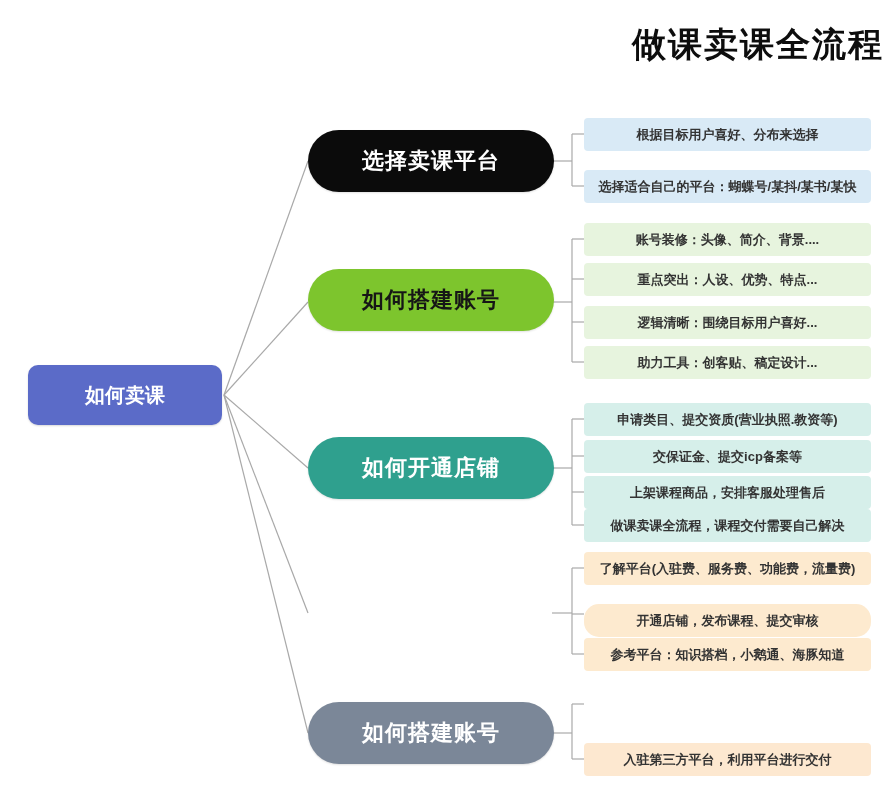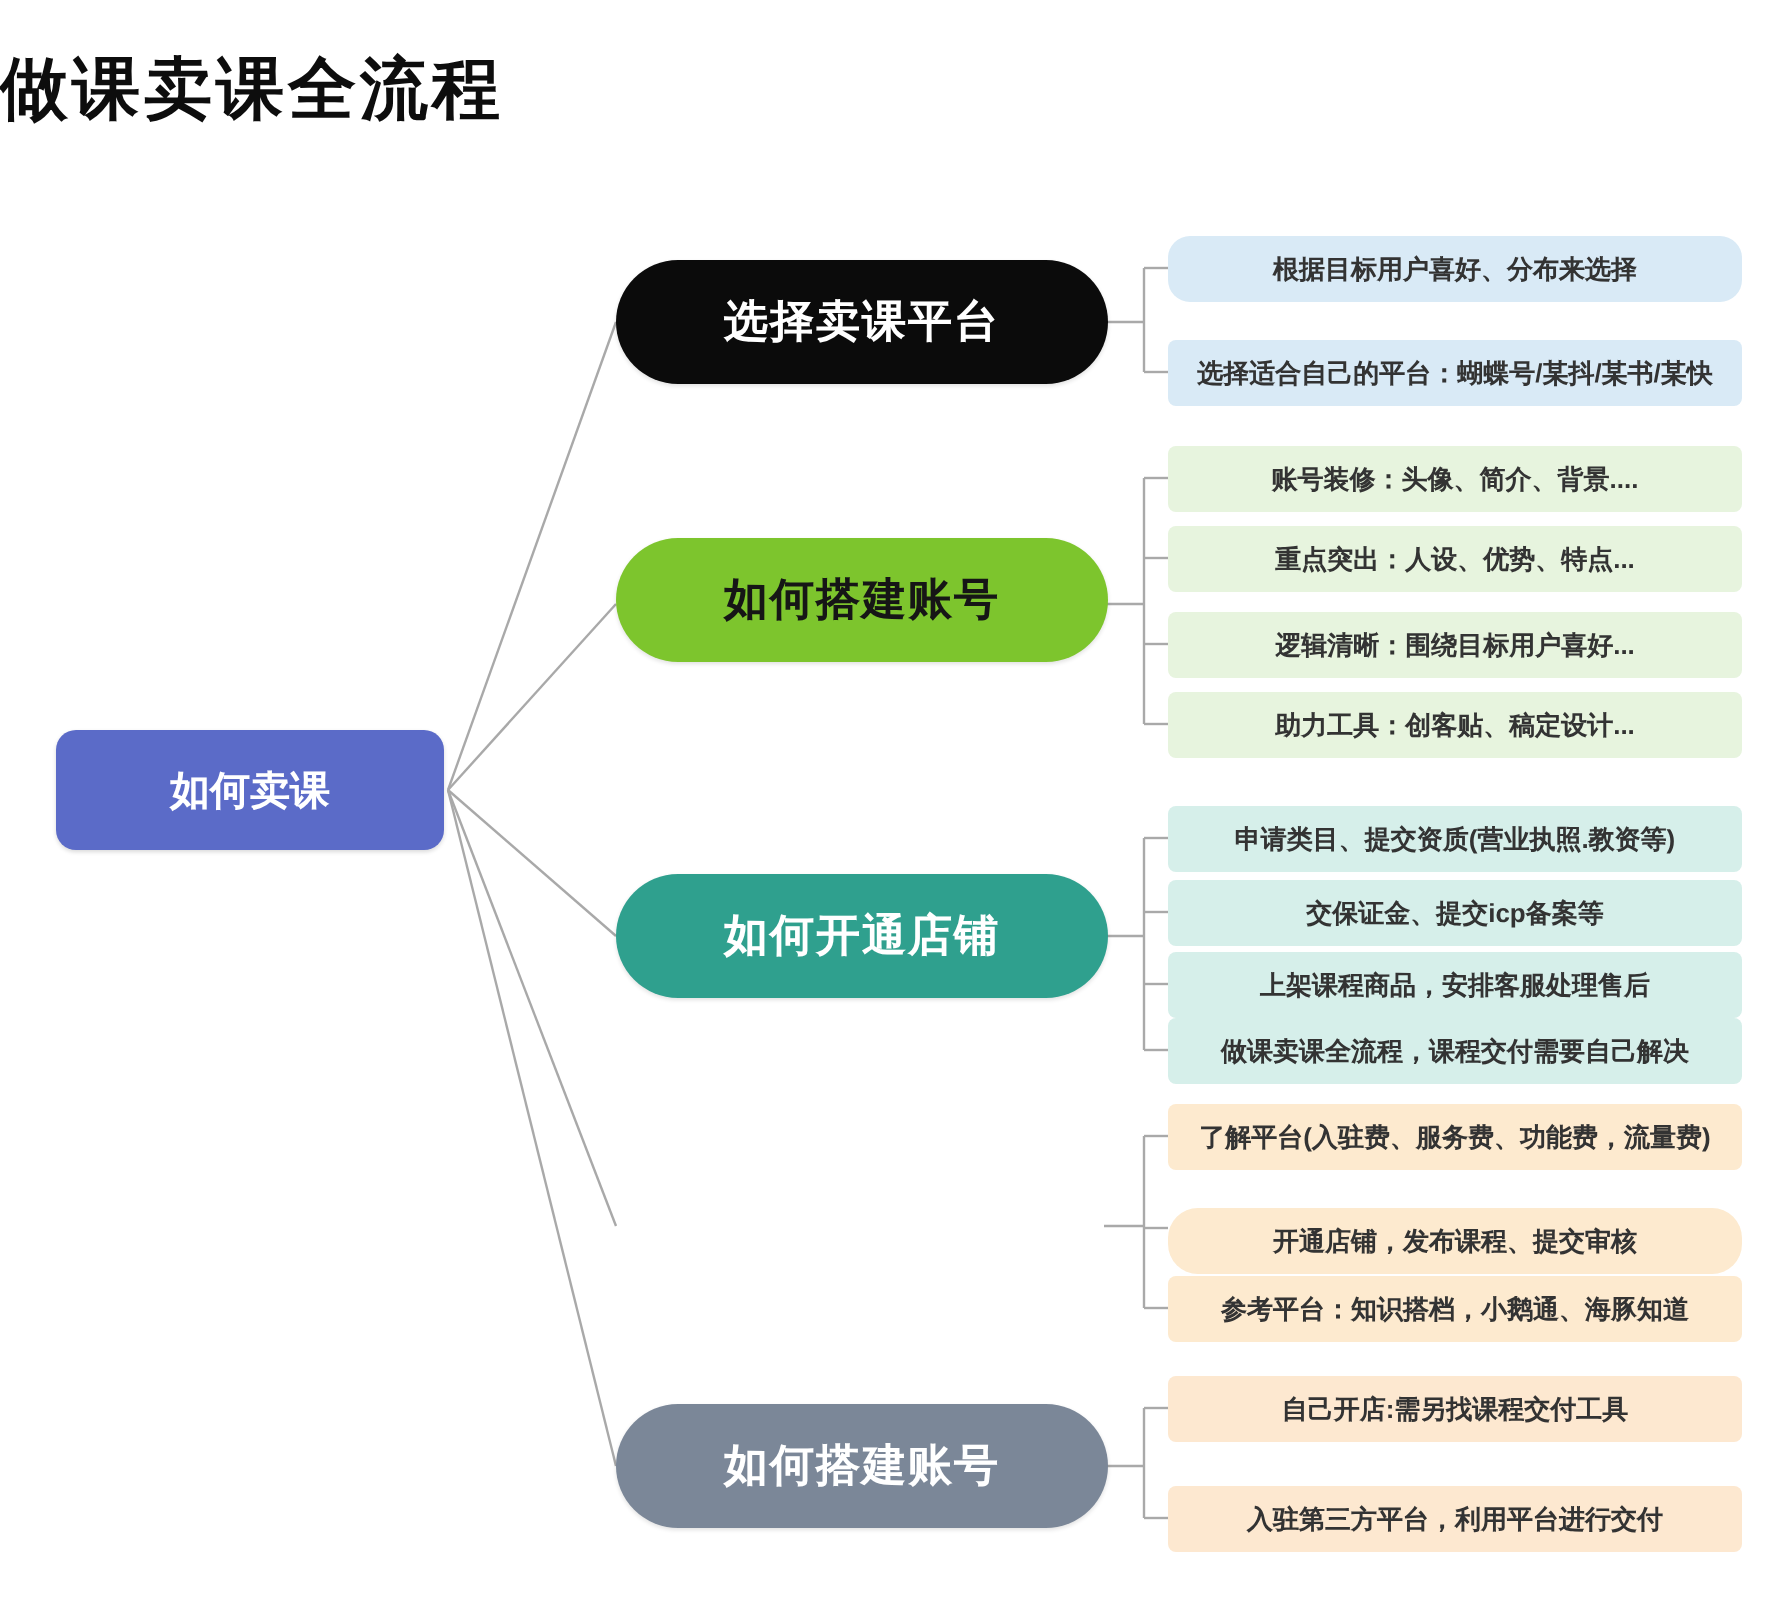--- a/index.html
+++ b/index.html
@@ -10,21 +10,21 @@
     height: 800px;
     background: #ffffff;
     overflow: hidden;
     margin: 0 auto;
   }
   .title {
     position: absolute;
     top: 22px;
     left: 0;
     width: 100%;
-    text-align: left;
+    text-align: right;
     font-size: 34px;
     font-weight: bold;
     color: #0d0d0d;
     letter-spacing: 2px;
     margin: 0;
   }
   .connectors {
     position: absolute;
     left: 0; top: 0;
     width: 884px; height: 800px;
@@ -112,33 +112,32 @@
 
   <div class="pill" style="top: 130px; background: rgb(11, 11, 11); color: rgb(255, 255, 255);">选择卖课平台</div>
 
   <div class="pill" style="top: 269px; background: rgb(125, 197, 45); color: rgb(22, 22, 22);">如何搭建账号</div>
 
   <div class="pill" style="top: 437px; background: rgb(47, 160, 142); color: rgb(255, 255, 255);">如何开通店铺</div>
 
 
   <div class="pill" style="top: 702px; background: rgb(123, 135, 152); color: rgb(255, 255, 255);">如何搭建账号</div>
 
-  <div class="leaf" style="top: 118px; background: rgb(217, 234, 246); border-radius: 11px;">根据目标用户喜好、分布来选择</div>
+  <div class="leaf" style="top: 118px; background: rgb(217, 234, 246);">根据目标用户喜好、分布来选择</div>
   <div class="leaf" style="top: 170px; background: rgb(217, 234, 246);">选择适合自己的平台：蝴蝶号/某抖/某书/某快</div>
 
   <div class="leaf" style="top: 223px; background: rgb(231, 244, 222);">账号装修：头像、简介、背景....</div>
   <div class="leaf" style="top: 306px; background: rgb(231, 244, 222);">逻辑清晰：围绕目标用户喜好...</div>
   <div class="leaf" style="top: 263px; background: rgb(231, 244, 222);">重点突出：人设、优势、特点...</div>
   <div class="leaf" style="top: 346px; background: rgb(231, 244, 222);">助力工具：创客贴、稿定设计...</div>
 
   <div class="leaf" style="top: 403px; background: rgb(214, 239, 234);">申请类目、提交资质(营业执照.教资等)</div>
   <div class="leaf" style="top: 440px; background: rgb(214, 239, 234);">交保证金、提交icp备案等</div>
   <div class="leaf" style="top: 476px; background: rgb(214, 239, 234);">上架课程商品，安排客服处理售后</div>
   <div class="leaf" style="top: 509px; background: rgb(214, 239, 234);">做课卖课全流程，课程交付需要自己解决</div>
 
   <div class="leaf" style="top: 552px; background: rgb(253, 234, 207);">了解平台(入驻费、服务费、功能费，流量费)</div>
   <div class="leaf" style="top: 604px; background: rgb(253, 234, 207); border-radius: 15px;">开通店铺，发布课程、提交审核</div>
   <div class="leaf" style="top: 638px; background: rgb(253, 234, 207);">参考平台：知识搭档，小鹅通、海豚知道</div>
 
-  <div class="leaf" style="top: 688px; background: rgb(253, 232, 208);">自己开店:需另找课程交付工具</div>
   <div class="leaf" style="top: 743px; background: rgb(253, 232, 208);">入驻第三方平台，利用平台进行交付</div>
 
 </div>
 
 </body></html>

